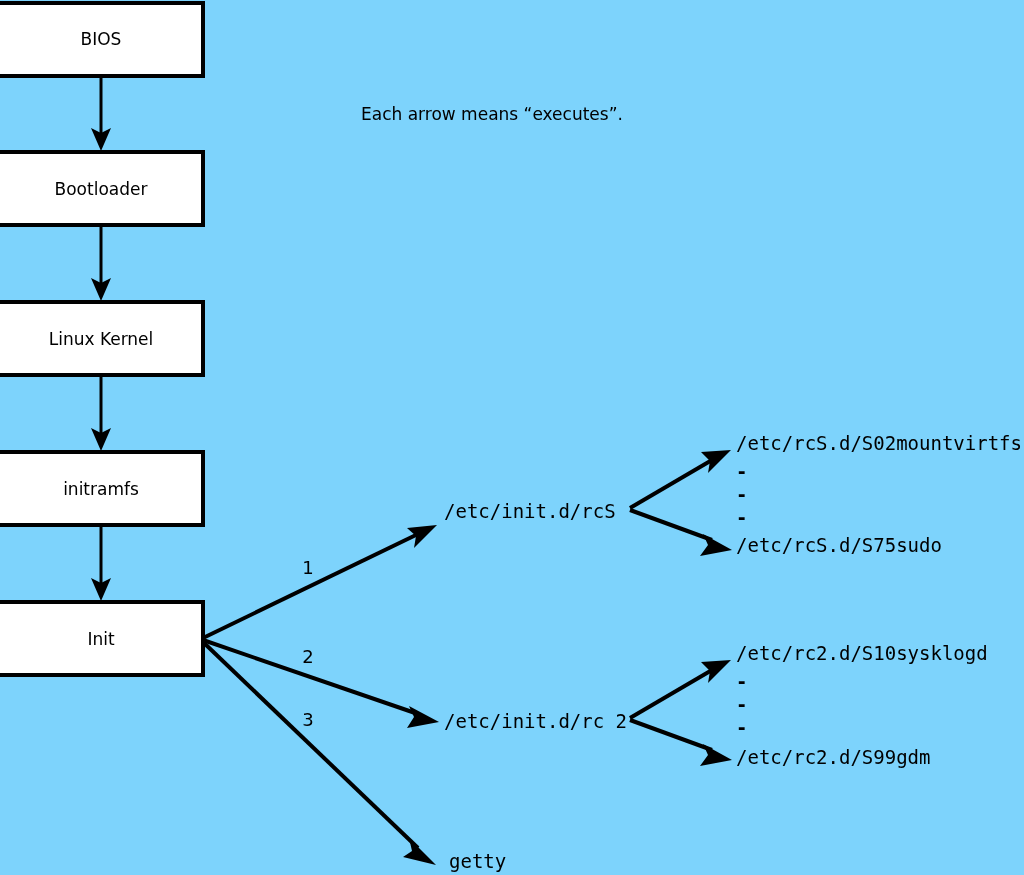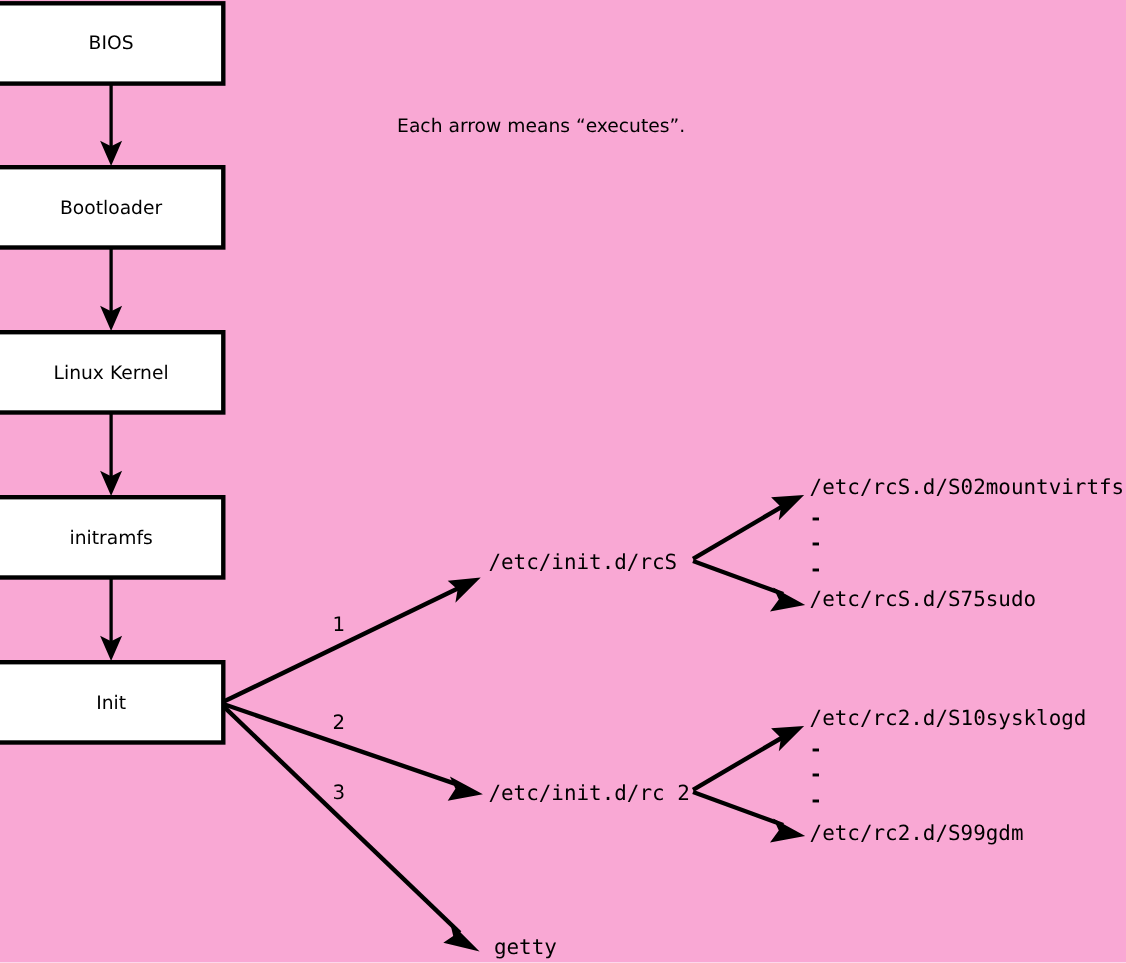--- a/index.html
+++ b/index.html
@@ -7,21 +7,21 @@
     padding: 0;
     background: #ffffff;
   }
   body {
     font-family: "Liberation Sans", sans-serif;
   }
   #diagram-root {
     position: relative;
     width: 1024px;
     height: 875px;
-    background: #f9a8d4;
+    background: #7dd3fc;
     overflow: hidden;
   }
   svg.canvas {
     position: absolute;
     left: 0;
     top: 0;
     width: 1024px;
     height: 875px;
     display: block;
   }

